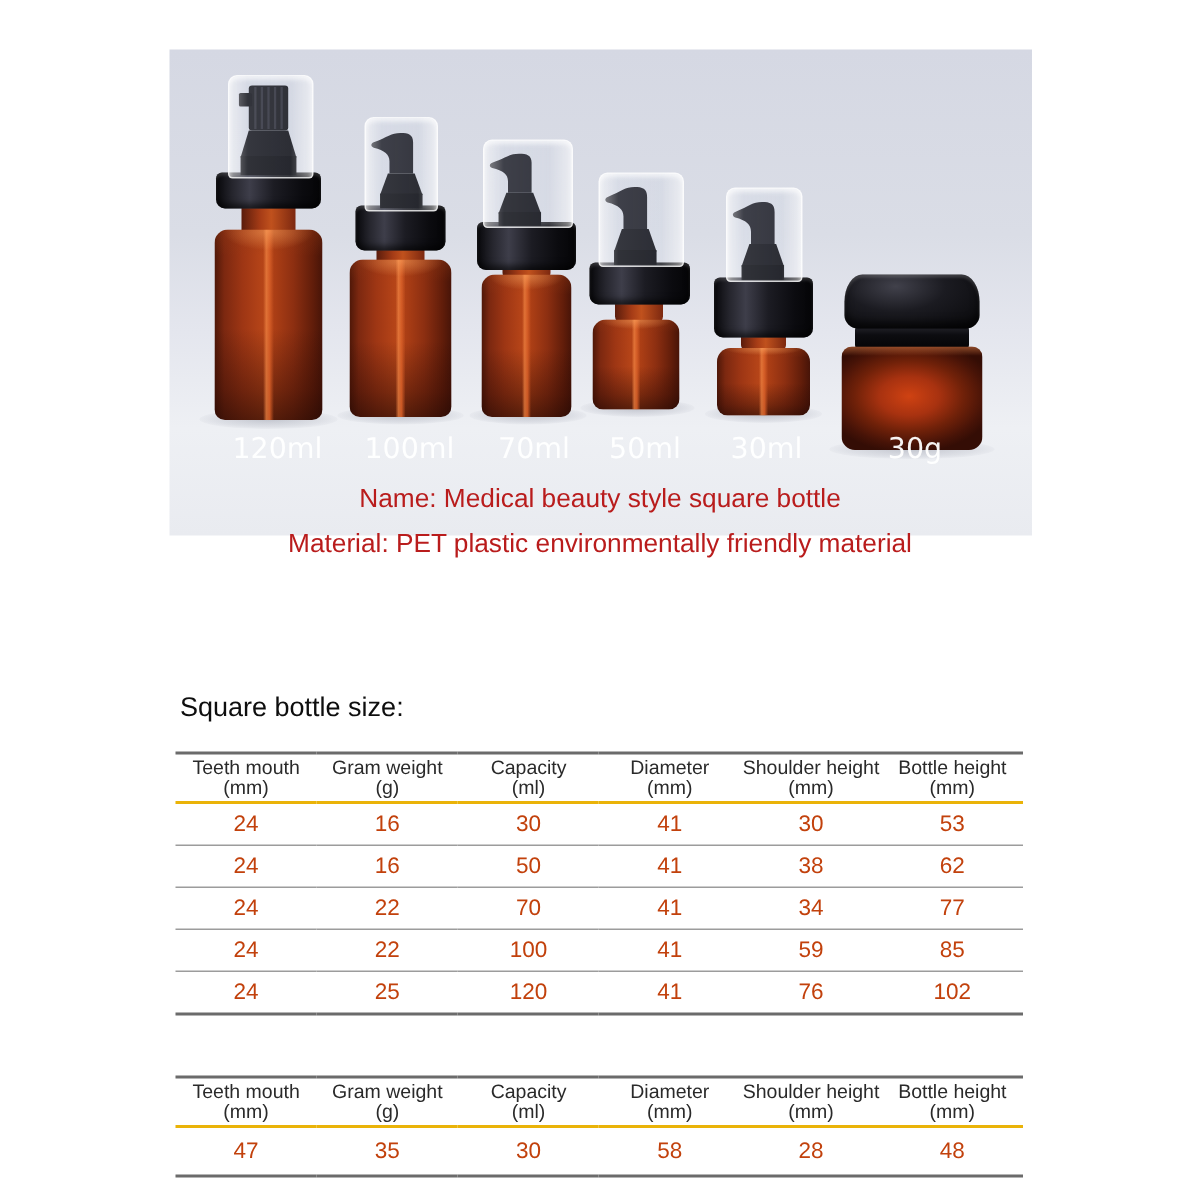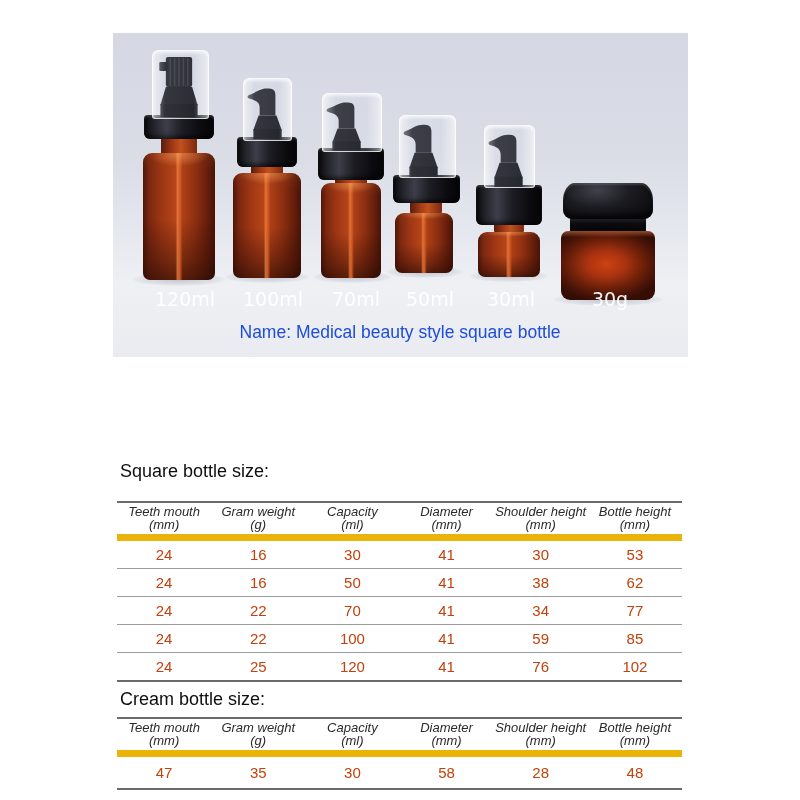--- a/index.html
+++ b/index.html
@@ -37,29 +37,29 @@
   .jar-body{border-radius:7px 7px 9px 9px;
         background:
           linear-gradient(180deg,rgba(255,150,85,.45) 0%,rgba(255,150,85,0) 9%),
           radial-gradient(ellipse 62% 55% at 48% 48%,#cf4212 0%,#a83210 34%,#702109 62%,#471307 86%,#340d05 100%);}
   .blabel{z-index:10;width:90px;top:254px;height:24px;text-align:center;
         font-family:"DejaVu Sans",sans-serif;font-size:19px;line-height:24px;
         color:rgba(255,255,255,.95);}
 
   
   .desc-line{position:absolute;left:0;width:800px;text-align:center;
-        font-size:17.5px;color:#1d4ed8;}
+        font-size:17.5px;color:#b91c1c;}
 
   
   .sec-title{position:absolute;left:120px;font-size:18px;color:#0e0e0e;}
 
   
   .spec-table{position:absolute;left:117px;width:565px;border-collapse:collapse;table-layout:fixed;
         border-top:2px solid #6b6b6b;border-bottom:2px solid #6b6b6b;}
-  .spec-table thead tr{border-bottom:7px solid #eab308;font-style:italic;}
+  .spec-table thead tr{border-bottom:2px solid #eab308;}
   .spec-table tbody tr{border-top:1px solid #9c9c9c;}
   .spec-table tbody tr:first-child{border-top:none;}
   .spec-table th{font-weight:400;font-size:13px;color:#2a2a2a;padding:2px 0 3px;text-align:center;}
   .spec-table th .hl{display:block;line-height:13px;}
   .spec-table td{font-size:15px;color:#c2410c;text-align:center;height:27px;padding:0;}
   .spec-table.tall td{height:31px;}
 </style>
 </head>
 <body>
 
@@ -131,20 +131,21 @@
 
     <div class="blabel" style="left:27px">120ml</div>
     <div class="blabel" style="left:115px">100ml</div>
     <div class="blabel" style="left:198px">70ml</div>
     <div class="blabel" style="left:272px">50ml</div>
     <div class="blabel" style="left:353px">30ml</div>
     <div class="blabel" style="left:452px">30g</div>
   </div>
 
   <div class="desc-line" style="top:322px">Name: Medical beauty style square bottle</div>
+  <div class="desc-line" style="top:352px">Material: PET plastic environmentally friendly material</div>
 
   <div class="sec-title" style="top:461px">Square bottle size:</div>
   <table class="spec-table" style="top:501px">
     <thead>
       <tr>
         <th>
             <span class="hl">Teeth mouth</span>
             <span class="hl">(mm)</span>
           </th>
         <th>
@@ -206,21 +207,20 @@
         <td>24</td>
         <td>25</td>
         <td>120</td>
         <td>41</td>
         <td>76</td>
         <td>102</td>
       </tr>
     </tbody>
   </table>
 
-  <div class="sec-title" style="top:689px">Cream bottle size:</div>
   <table class="spec-table tall" style="top:717px">
     <thead>
       <tr>
         <th>
             <span class="hl">Teeth mouth</span>
             <span class="hl">(mm)</span>
           </th>
         <th>
             <span class="hl">Gram weight</span>
             <span class="hl">(g)</span>

